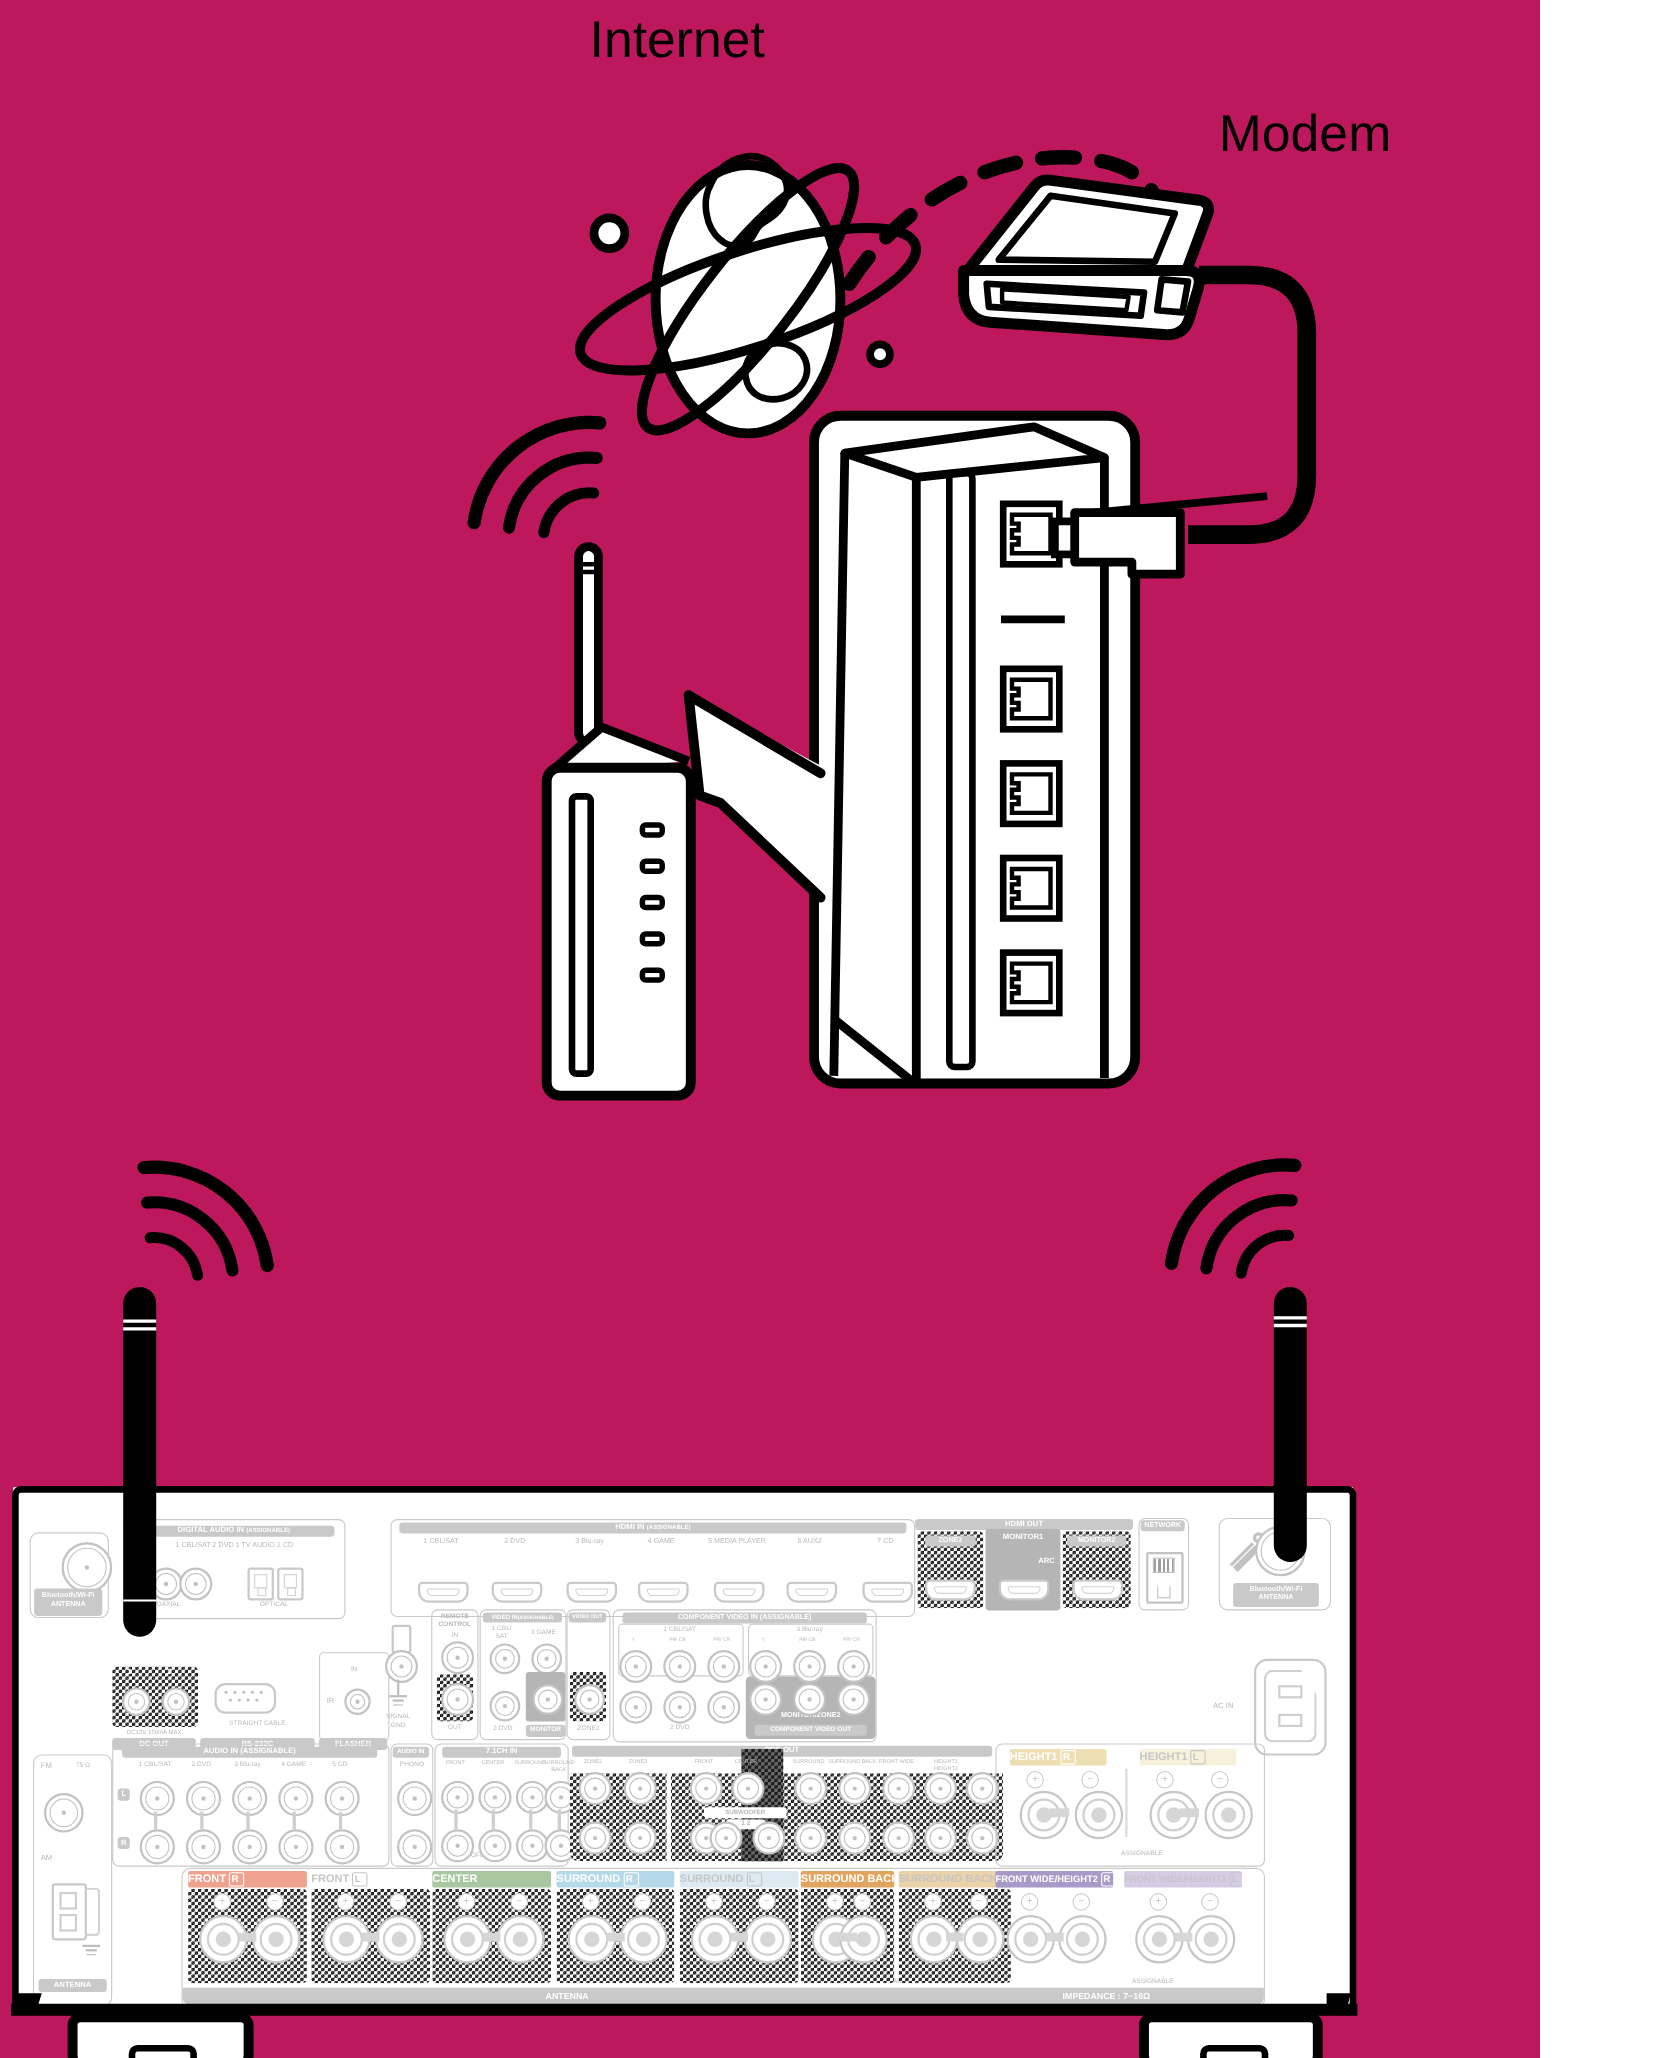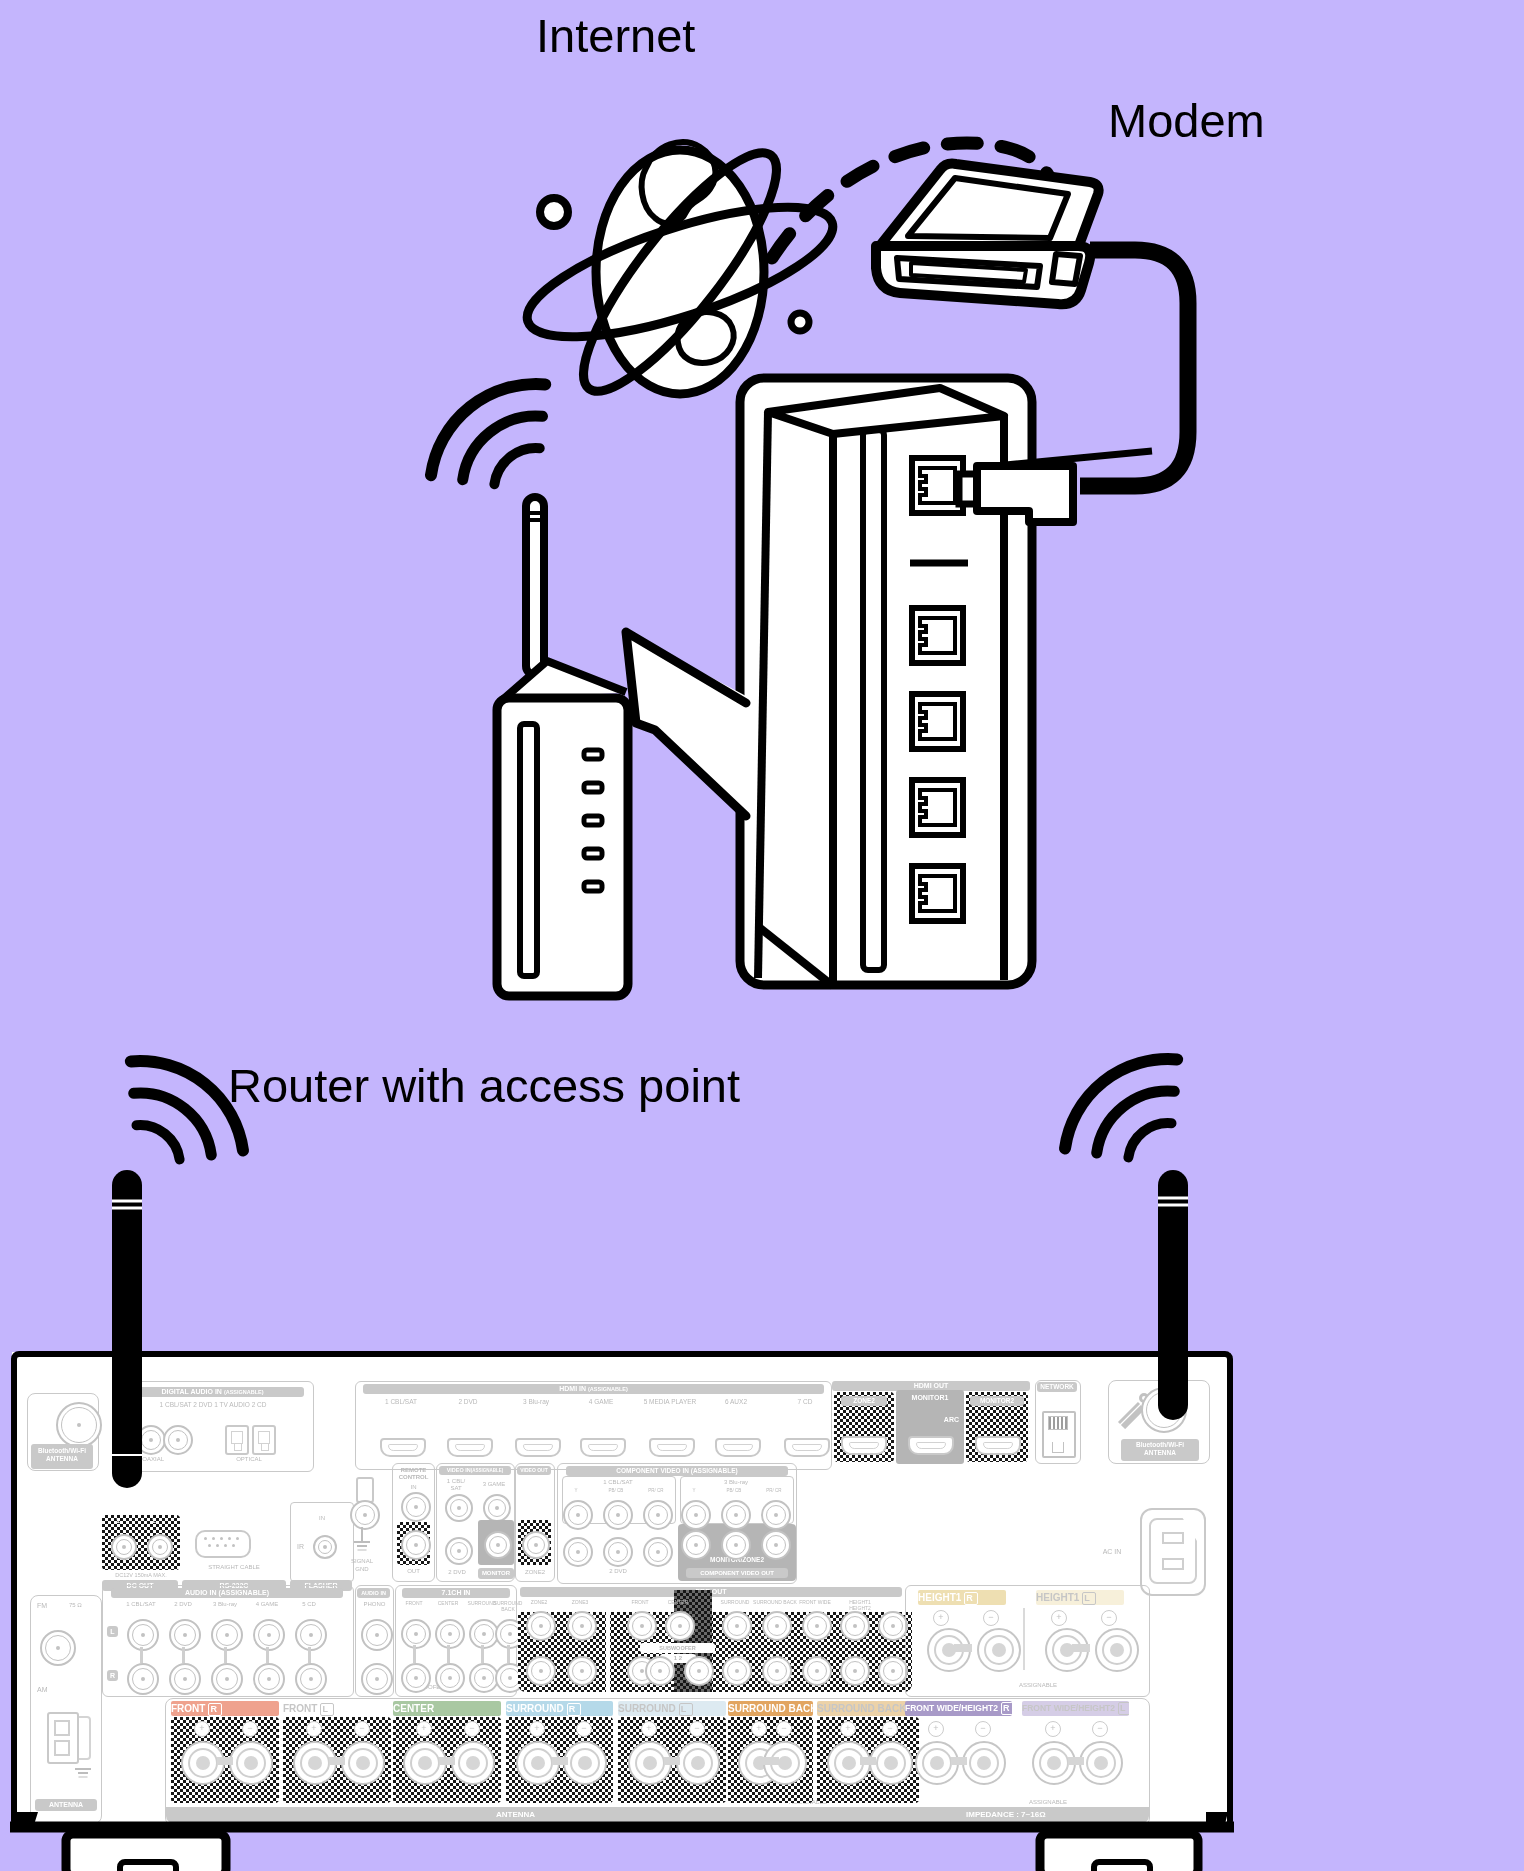--- a/index.html
+++ b/index.html
@@ -1,16 +1,16 @@
 <!DOCTYPE html>
 <html><head>
 <meta charset="utf-8">
 <style>
   html,body{margin:0;padding:0;background:#fff;}
-  #stage{position:relative;width:1524px;height:1871px;background:#c4b5fd;overflow:hidden;
+  #stage{position:relative;width:1400px;height:1871px;background:#be185d;overflow:hidden;
          font-family:"Liberation Sans",sans-serif;}
   .abs{position:absolute;}
   .biglbl{position:absolute;font-size:47px;color:#000;white-space:nowrap;letter-spacing:0px;}
   svg{position:absolute;left:0;top:0;pointer-events:none;}
   
   #receiver{position:absolute;left:12px;top:1352px;width:1218px;height:478px;background:#fff;z-index:1;}
   .box{position:absolute;border:1.5px solid #c9c9c9;border-radius:6px;}
   .hdr{position:absolute;background:#c9c9c9;color:#fff;border-radius:3px;text-align:center;
        font-weight:bold;font-size:7px;line-height:10px;white-space:nowrap;overflow:hidden;}
   .dark{background:#b5b5b5;}
@@ -47,21 +47,20 @@
   .gnd::after{content:"";position:absolute;left:3px;top:4px;width:10px;border-top:2px solid #bdbdbd;
      box-shadow:0 4px 0 -0.5px #bdbdbd;}
 </style>
 </head>
 <body>
 
 <div id="stage">
 
   <div class="biglbl" style="left:536px;top:8px;">Internet</div>
   <div class="biglbl" style="left:1108px;top:93px;">Modem</div>
-  <div class="biglbl" style="left:228px;top:1058px;">Router with access point</div>
 
   <div id="receiver">
 
     <div class="box" style="left:15px;top:41px;width:70px;height:76px;border-radius:8px;">
       <div class="jack" style="left:28px;top:8px;width:42px;height:42px;"></div>
       <div class="pill" style="left:3px;top:50px;width:62px;height:22px;font-size:6.5px;line-height:8px;padding-top:3px;">
         <div>Bluetooth/Wi-Fi</div>
           <div>ANTENNA</div>
       </div>
     </div>

